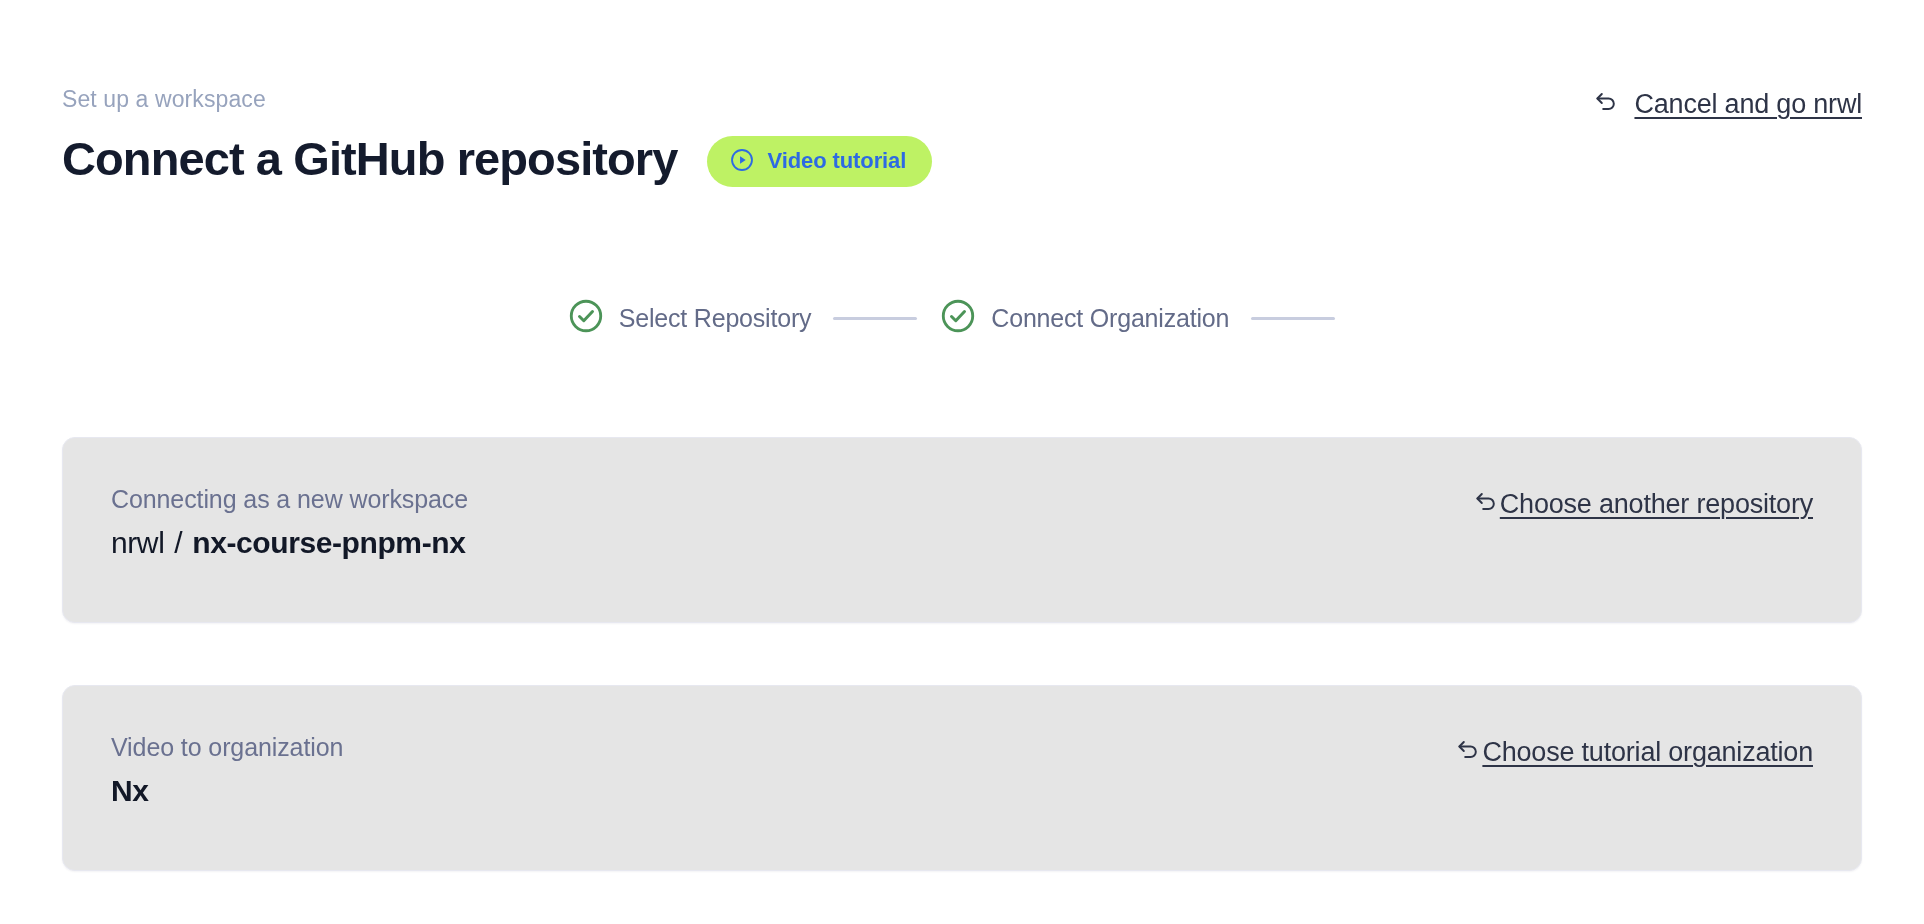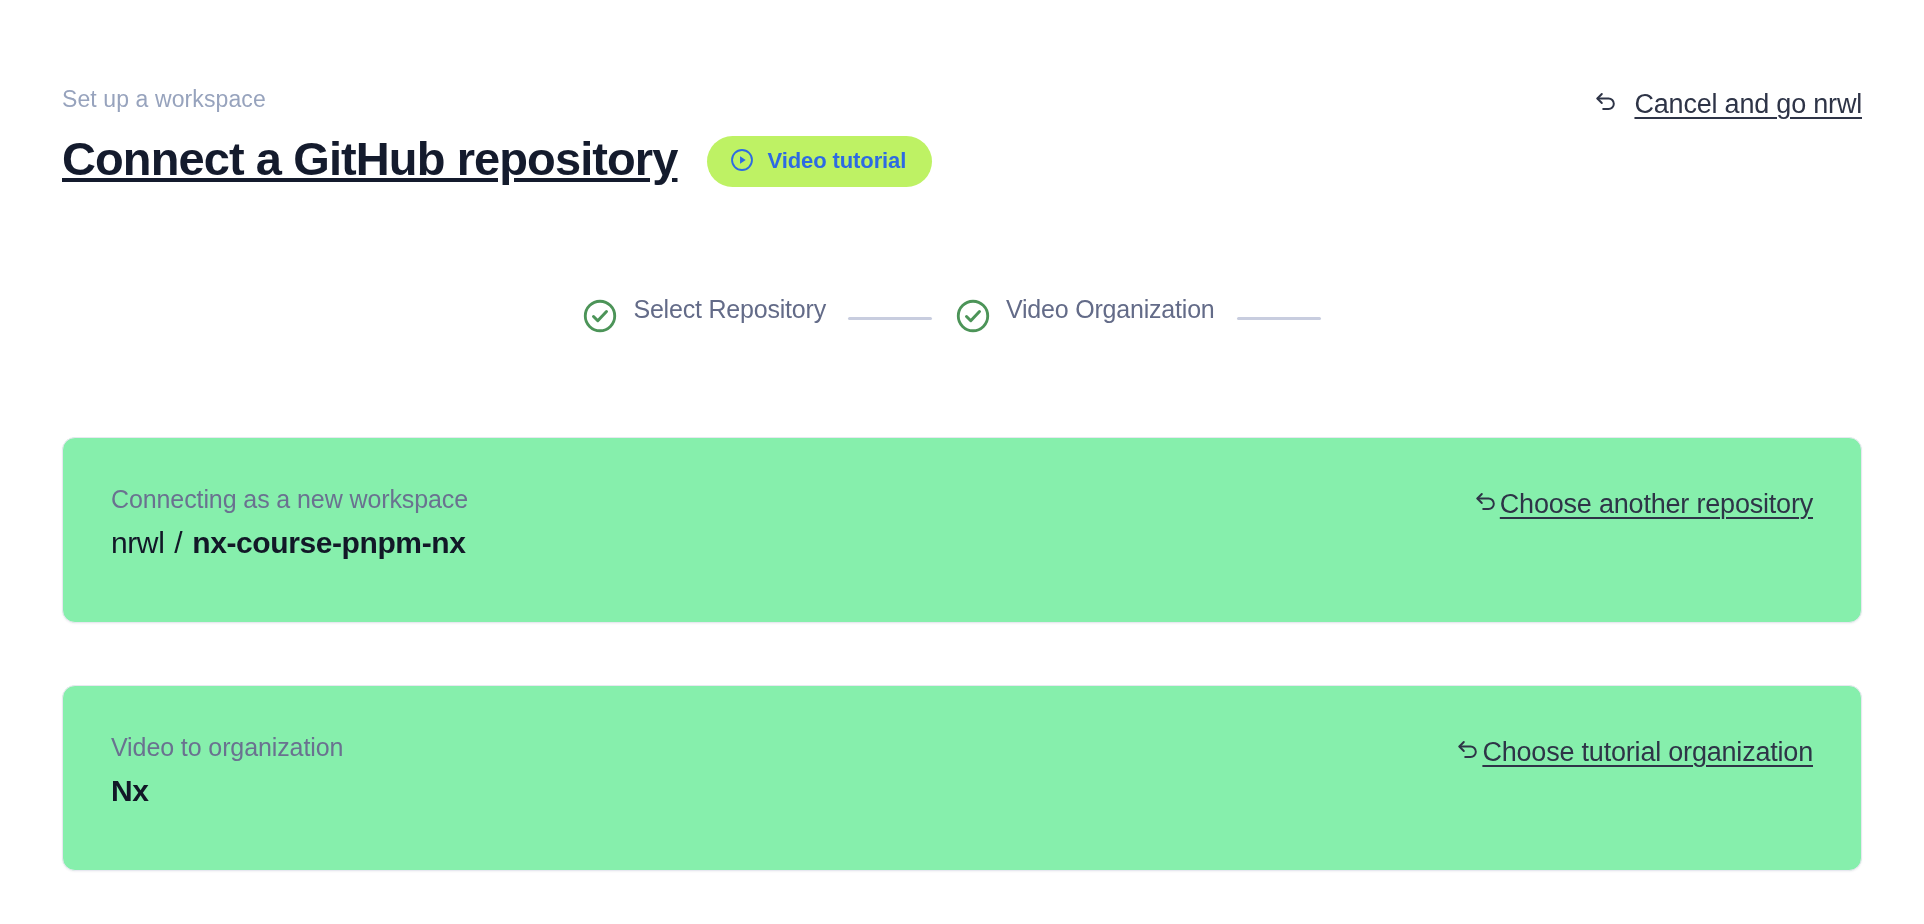--- a/index.html
+++ b/index.html
@@ -42,21 +42,20 @@
     margin-top: 18px;
   }
 
   .page-title {
     font-size: 47px;
     font-weight: 700;
     color: #141b2d;
     letter-spacing: -0.9px;
     line-height: 1.12;
     white-space: nowrap;
-    text-decoration: underline;
   }
 
   .video-badge {
     display: inline-flex;
     align-items: center;
     gap: 12px;
     background: #bef264;
     border-radius: 999px;
     padding: 11px 26px 11px 22px;
     cursor: pointer;
@@ -105,21 +104,21 @@
     left: 0;
     right: 0;
     display: flex;
     align-items: center;
     justify-content: center;
     gap: 0;
   }
 
   .step {
     display: inline-flex;
-    align-items: flex-start;
+    align-items: center;
     gap: 14px;
     cursor: pointer;
   }
 
   .step .step-label {
     font-size: 25px;
     color: #636b88;
     letter-spacing: -0.2px;
     white-space: nowrap;
     line-height: 1;
@@ -140,21 +139,21 @@
   .cards {
     position: absolute;
     left: 62px;
     right: 62px;
     top: 437px;
   }
 
   .card {
     border: 1px solid #e7e8f0;
     border-radius: 13px;
-    background: #86efac;
+    background: #e5e5e5;
     box-shadow: 0 1px 2px rgba(23, 27, 50, 0.05);
     padding: 46px 48px 48px 48px;
     display: flex;
     align-items: flex-start;
     justify-content: space-between;
     min-height: 186px;
   }
 
   .card + .card { margin-top: 62px; }
 
@@ -246,21 +245,21 @@
 
     <div class="step-connector"></div>
 
     <div class="step">
       <span class="step-icon">
         <svg width="38" height="38" viewBox="0 0 24 24" fill="none">
           <circle cx="12" cy="12" r="9.3" stroke="#4c9458" stroke-width="1.8"></circle>
           <path d="M7.9 12.3 L10.6 15 L16.1 9.2" stroke="#4c9458" stroke-width="1.9" stroke-linecap="round" stroke-linejoin="round"></path>
         </svg>
       </span>
-      <span class="step-label">Video Organization</span>
+      <span class="step-label">Connect Organization</span>
     </div>
 
     <div class="step-connector"></div>
 
 
   </div>
 
   <div class="cards">
 
     <div class="card">

